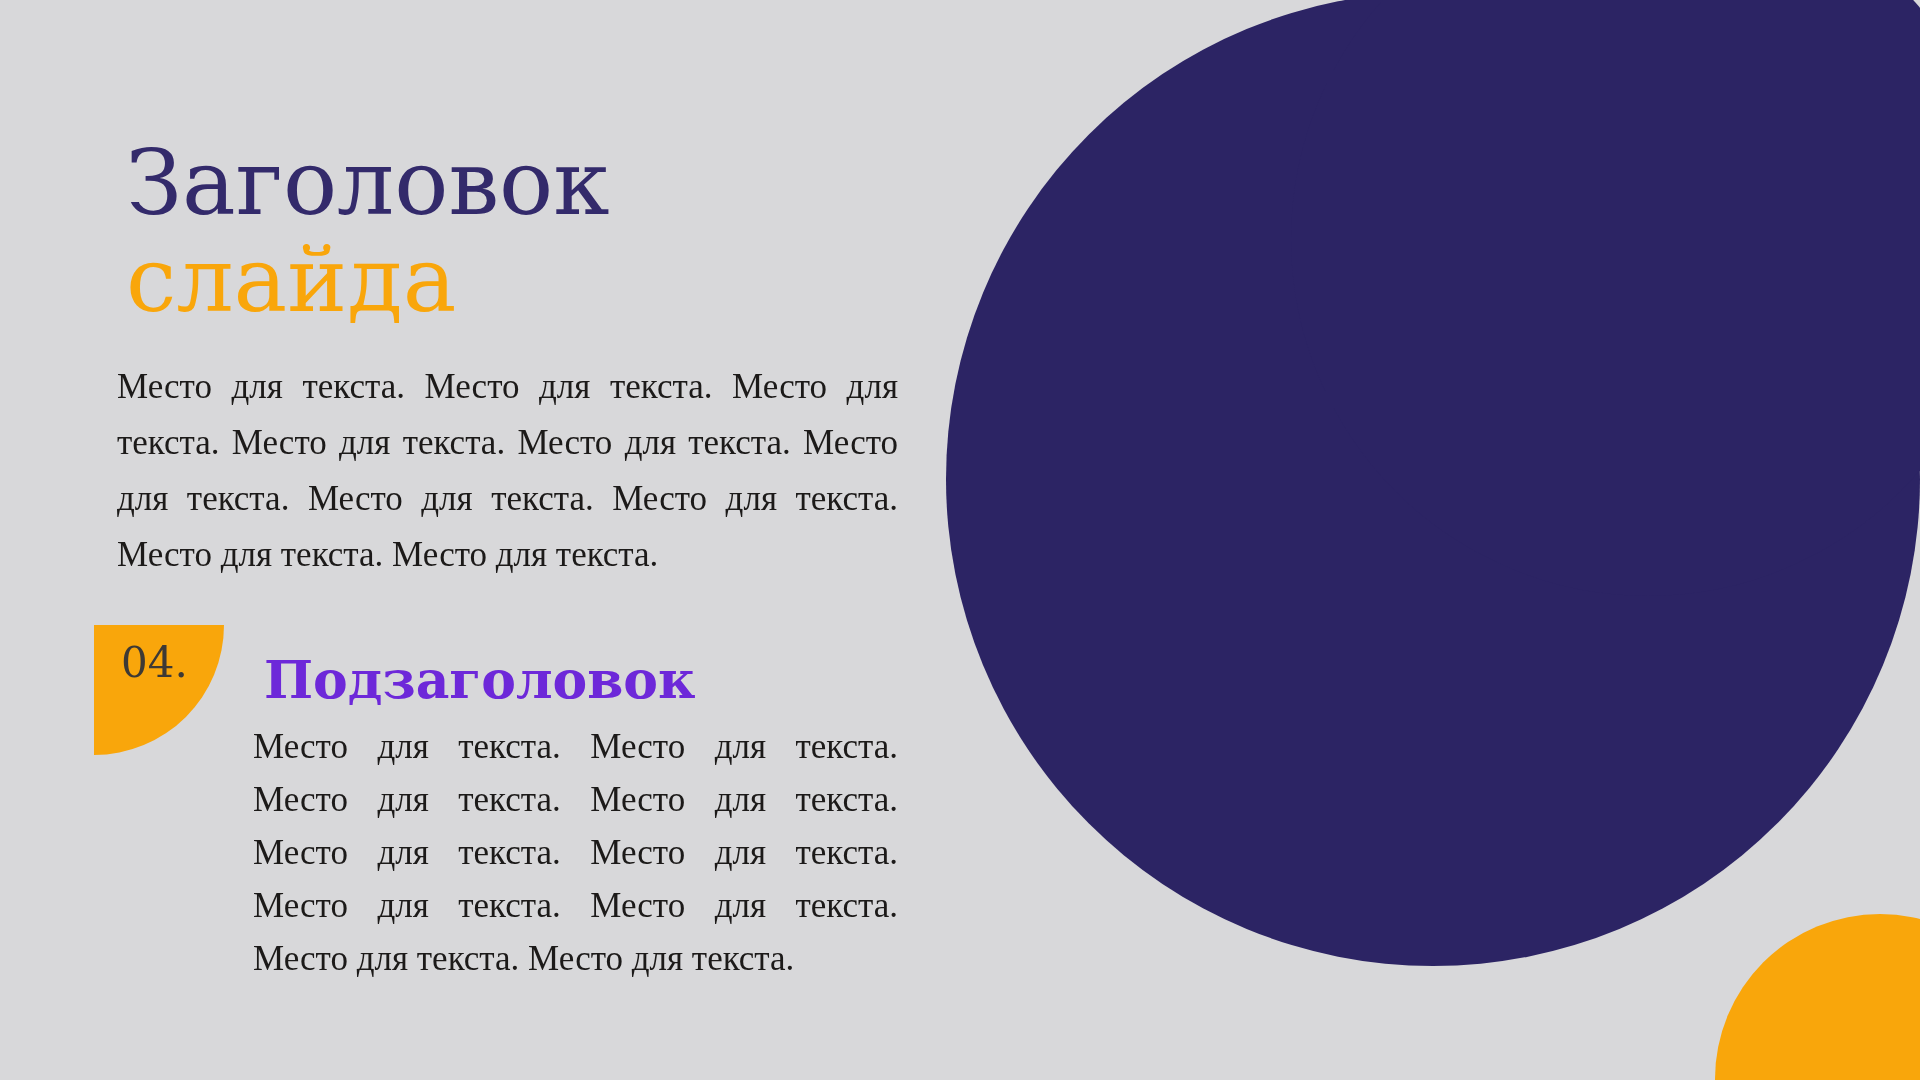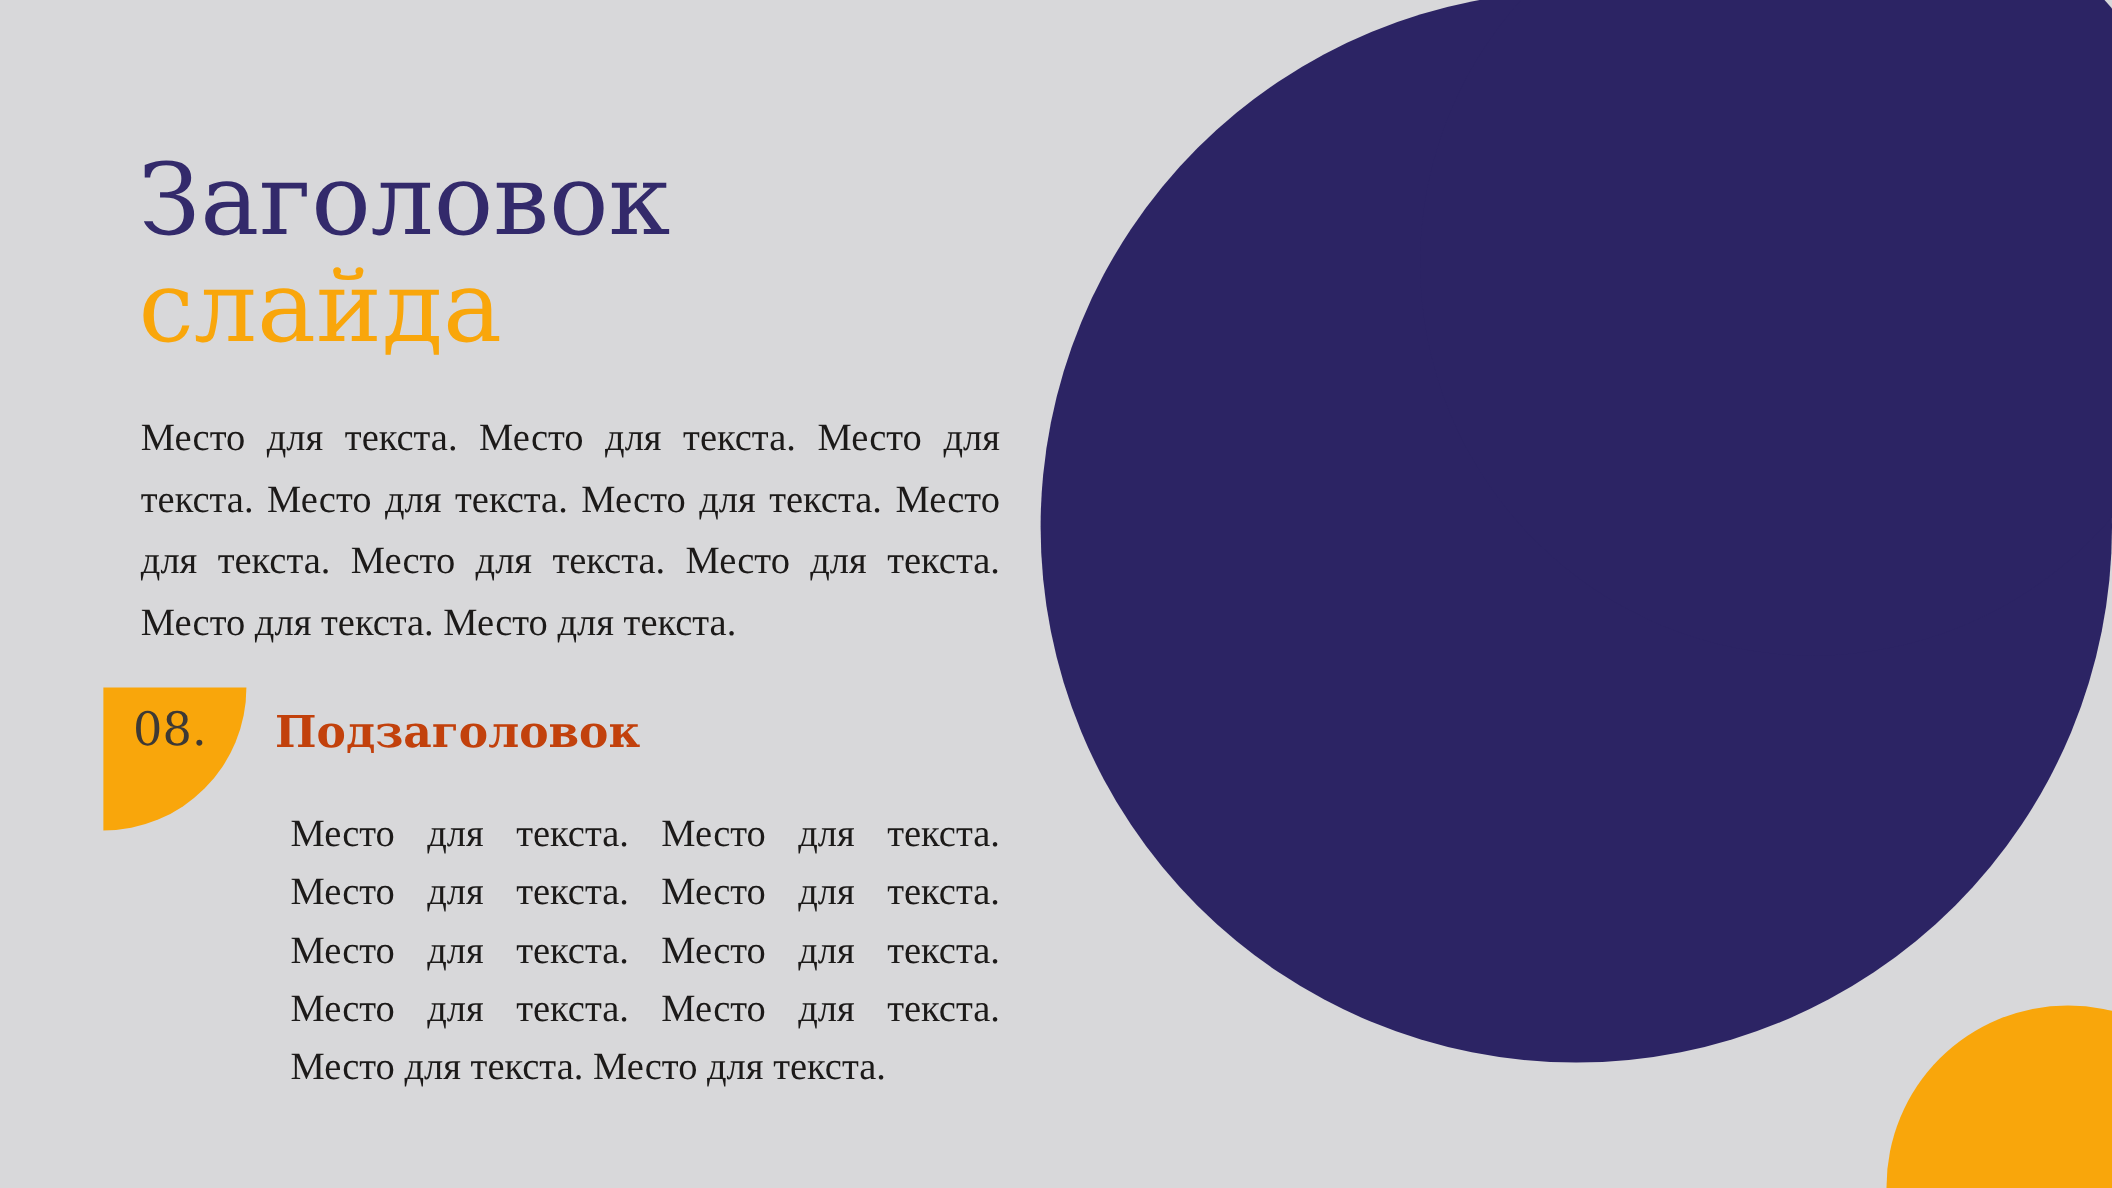--- a/index.html
+++ b/index.html
@@ -55,31 +55,31 @@
     font-weight: 400;
     font-size: 90px;
     line-height: 97px;
     letter-spacing: 0px;
   }
   .title .t1 { color: #332a6b; display: block; }
   .title .t2 { color: #f9a60b; display: block; }
   .subtitle {
     position: absolute;
     left: 248px; top: 640px;
-    margin: 2px;
+    margin: 16px;
     font-family: "DejaVu Serif", serif;
     font-weight: 700;
-    font-size: 40px;
+    font-size: 52px;
     line-height: 48px;
-    color: #c2410c;
+    color: #6d28d9;
   }
   
   .body-par {
     position: absolute;
-    margin: 16px;
+    margin: 5px;
     font-family: "Liberation Serif", serif;
     font-size: 35px;
     color: #1c1a19;
     text-align: justify;
   }
   .par-intro {
     left: 112px; top: 354px;
     width: 781px;
     line-height: 56px;
   }
@@ -99,20 +99,20 @@
   <div class="shape circle-corner-orange"></div>
 
   <h1 class="title">
     <span class="t1">Заголовок</span>
     <span class="t2">слайда</span>
   </h1>
 
   <p class="body-par par-intro">Место для текста. Место для текста. Место для текста. Место для текста. Место для текста. Место для текста. Место для текста. Место для текста. Место для текста. Место для текста.</p>
 
   <div class="badge-quarter">
-    <span class="badge-number">08.</span>
+    <span class="badge-number">04.</span>
   </div>
 
   <h2 class="subtitle">Подзаголовок</h2>
 
   <p class="body-par par-section">Место для текста. Место для текста. Место для текста. Место для текста. Место для текста. Место для текста. Место для текста. Место для текста. Место для текста. Место для текста.</p>
 
 </div>
 
 </body></html>

